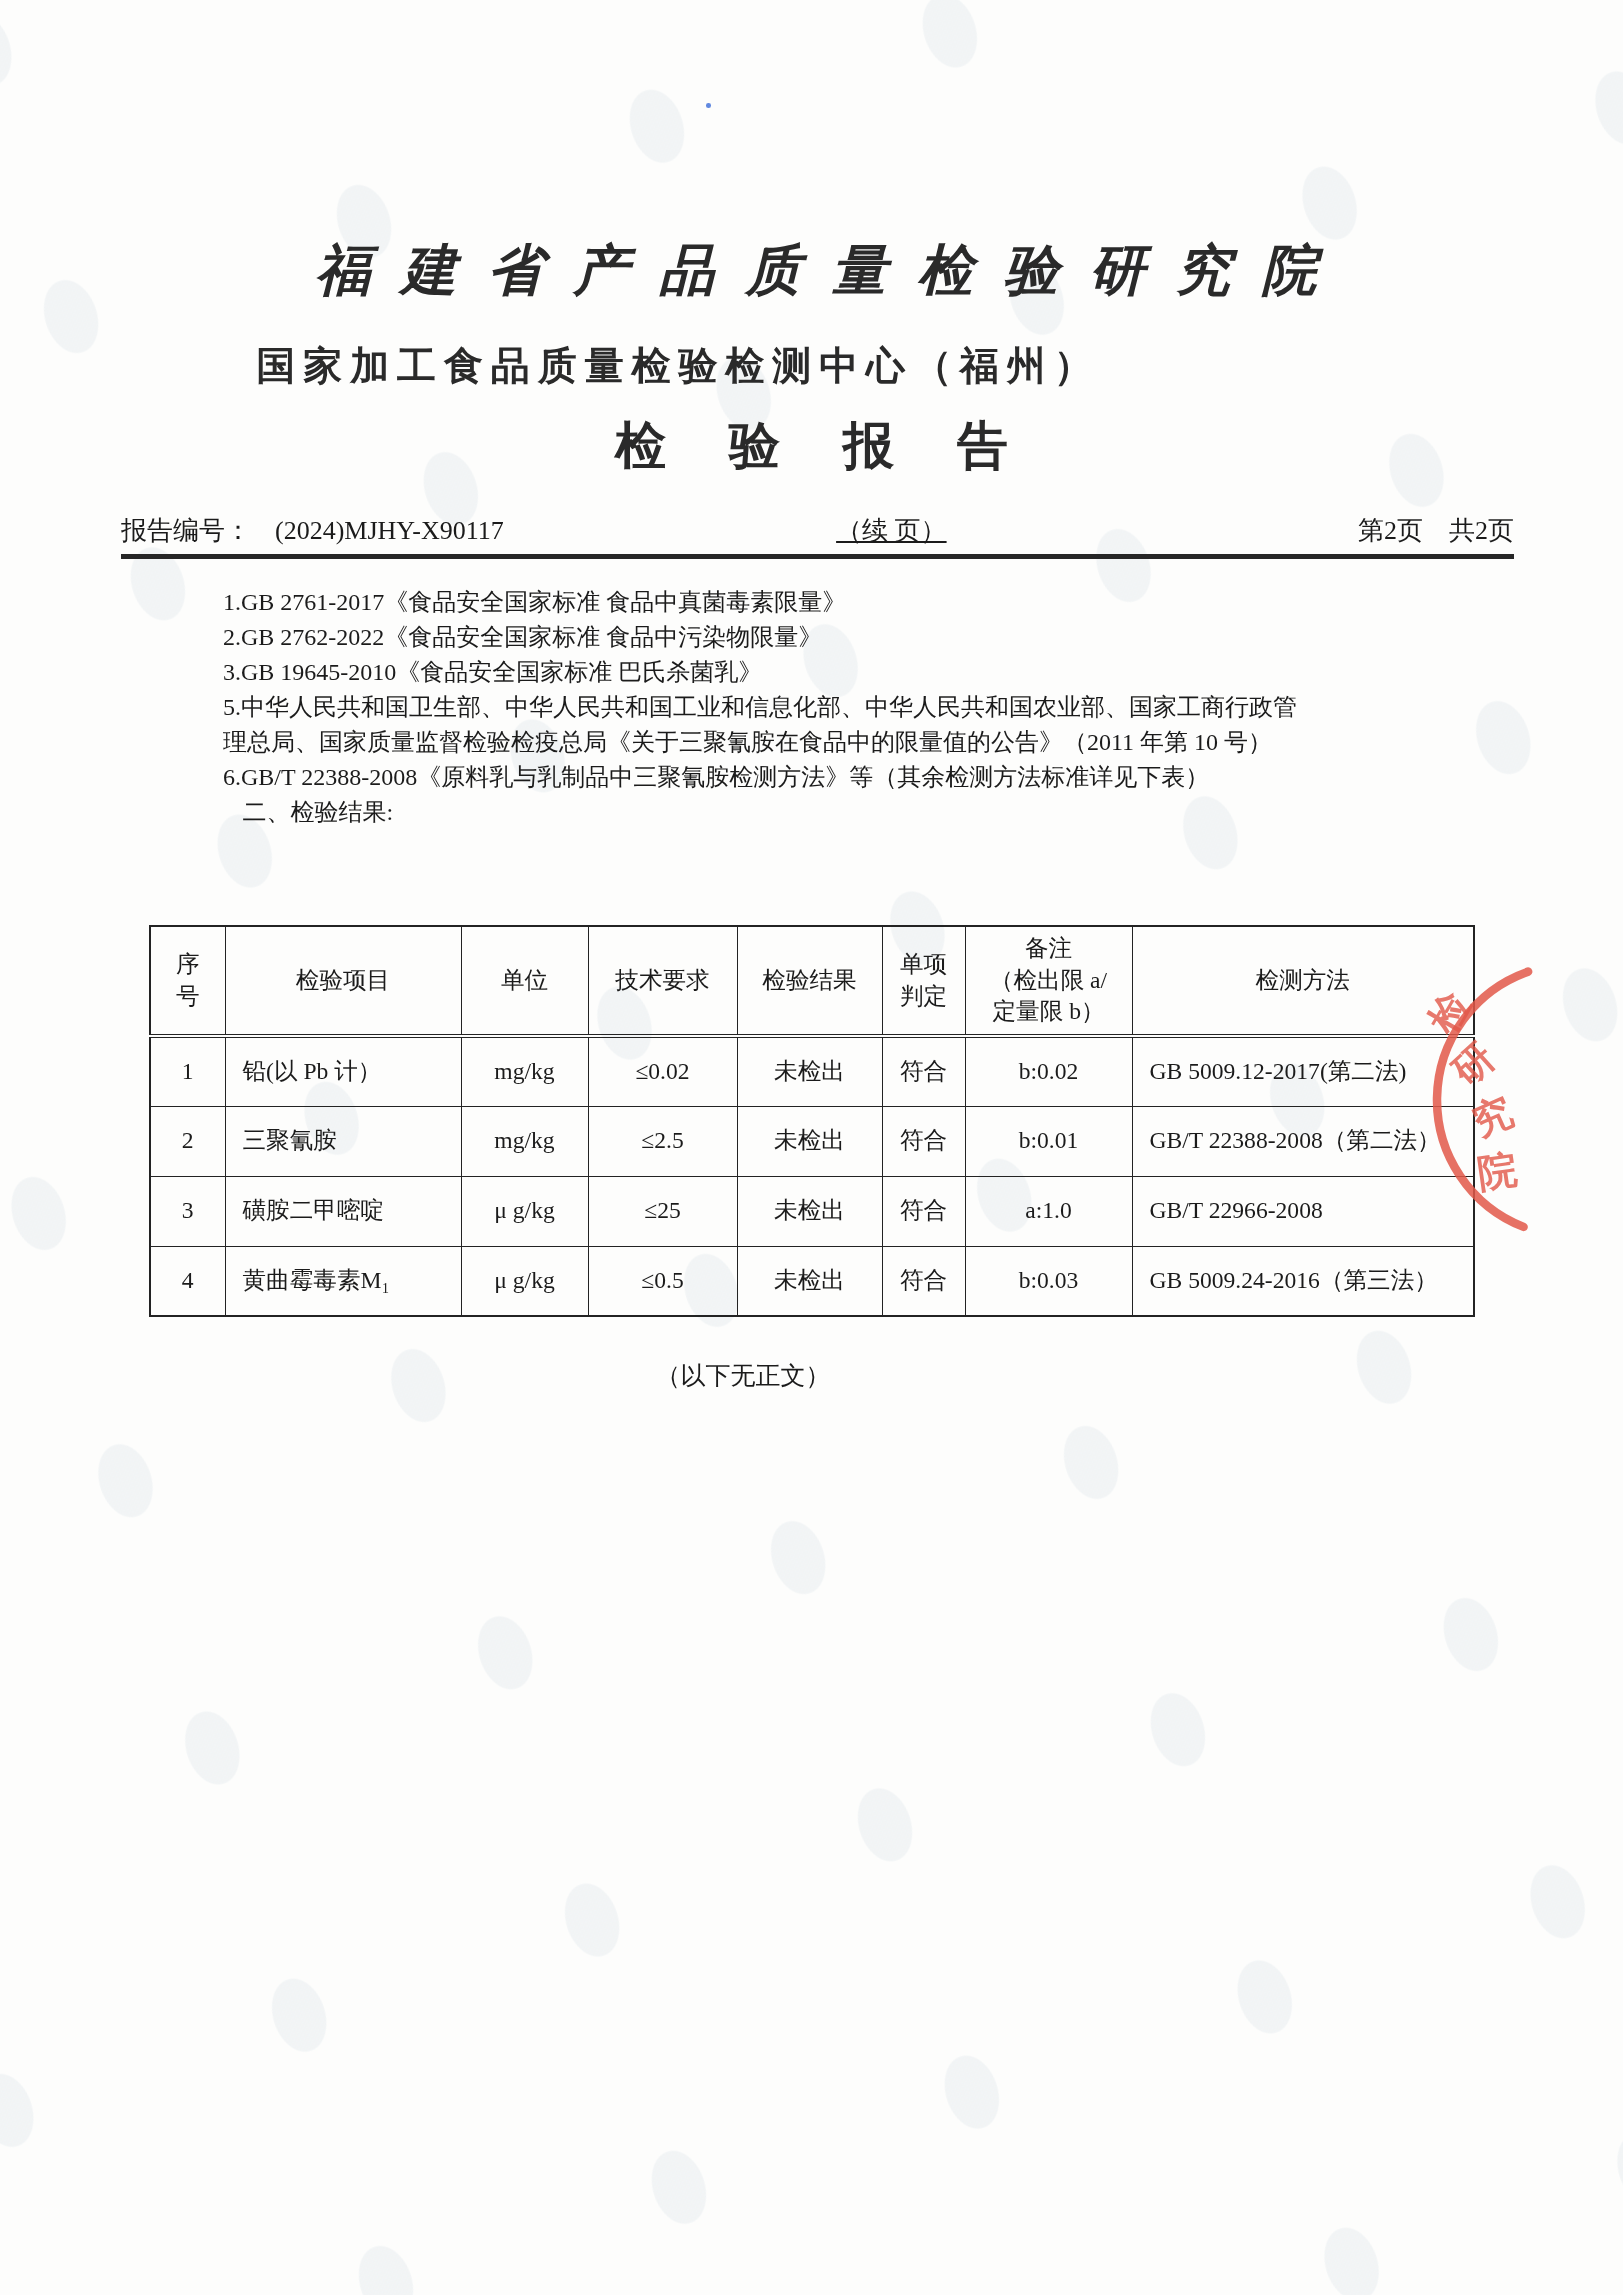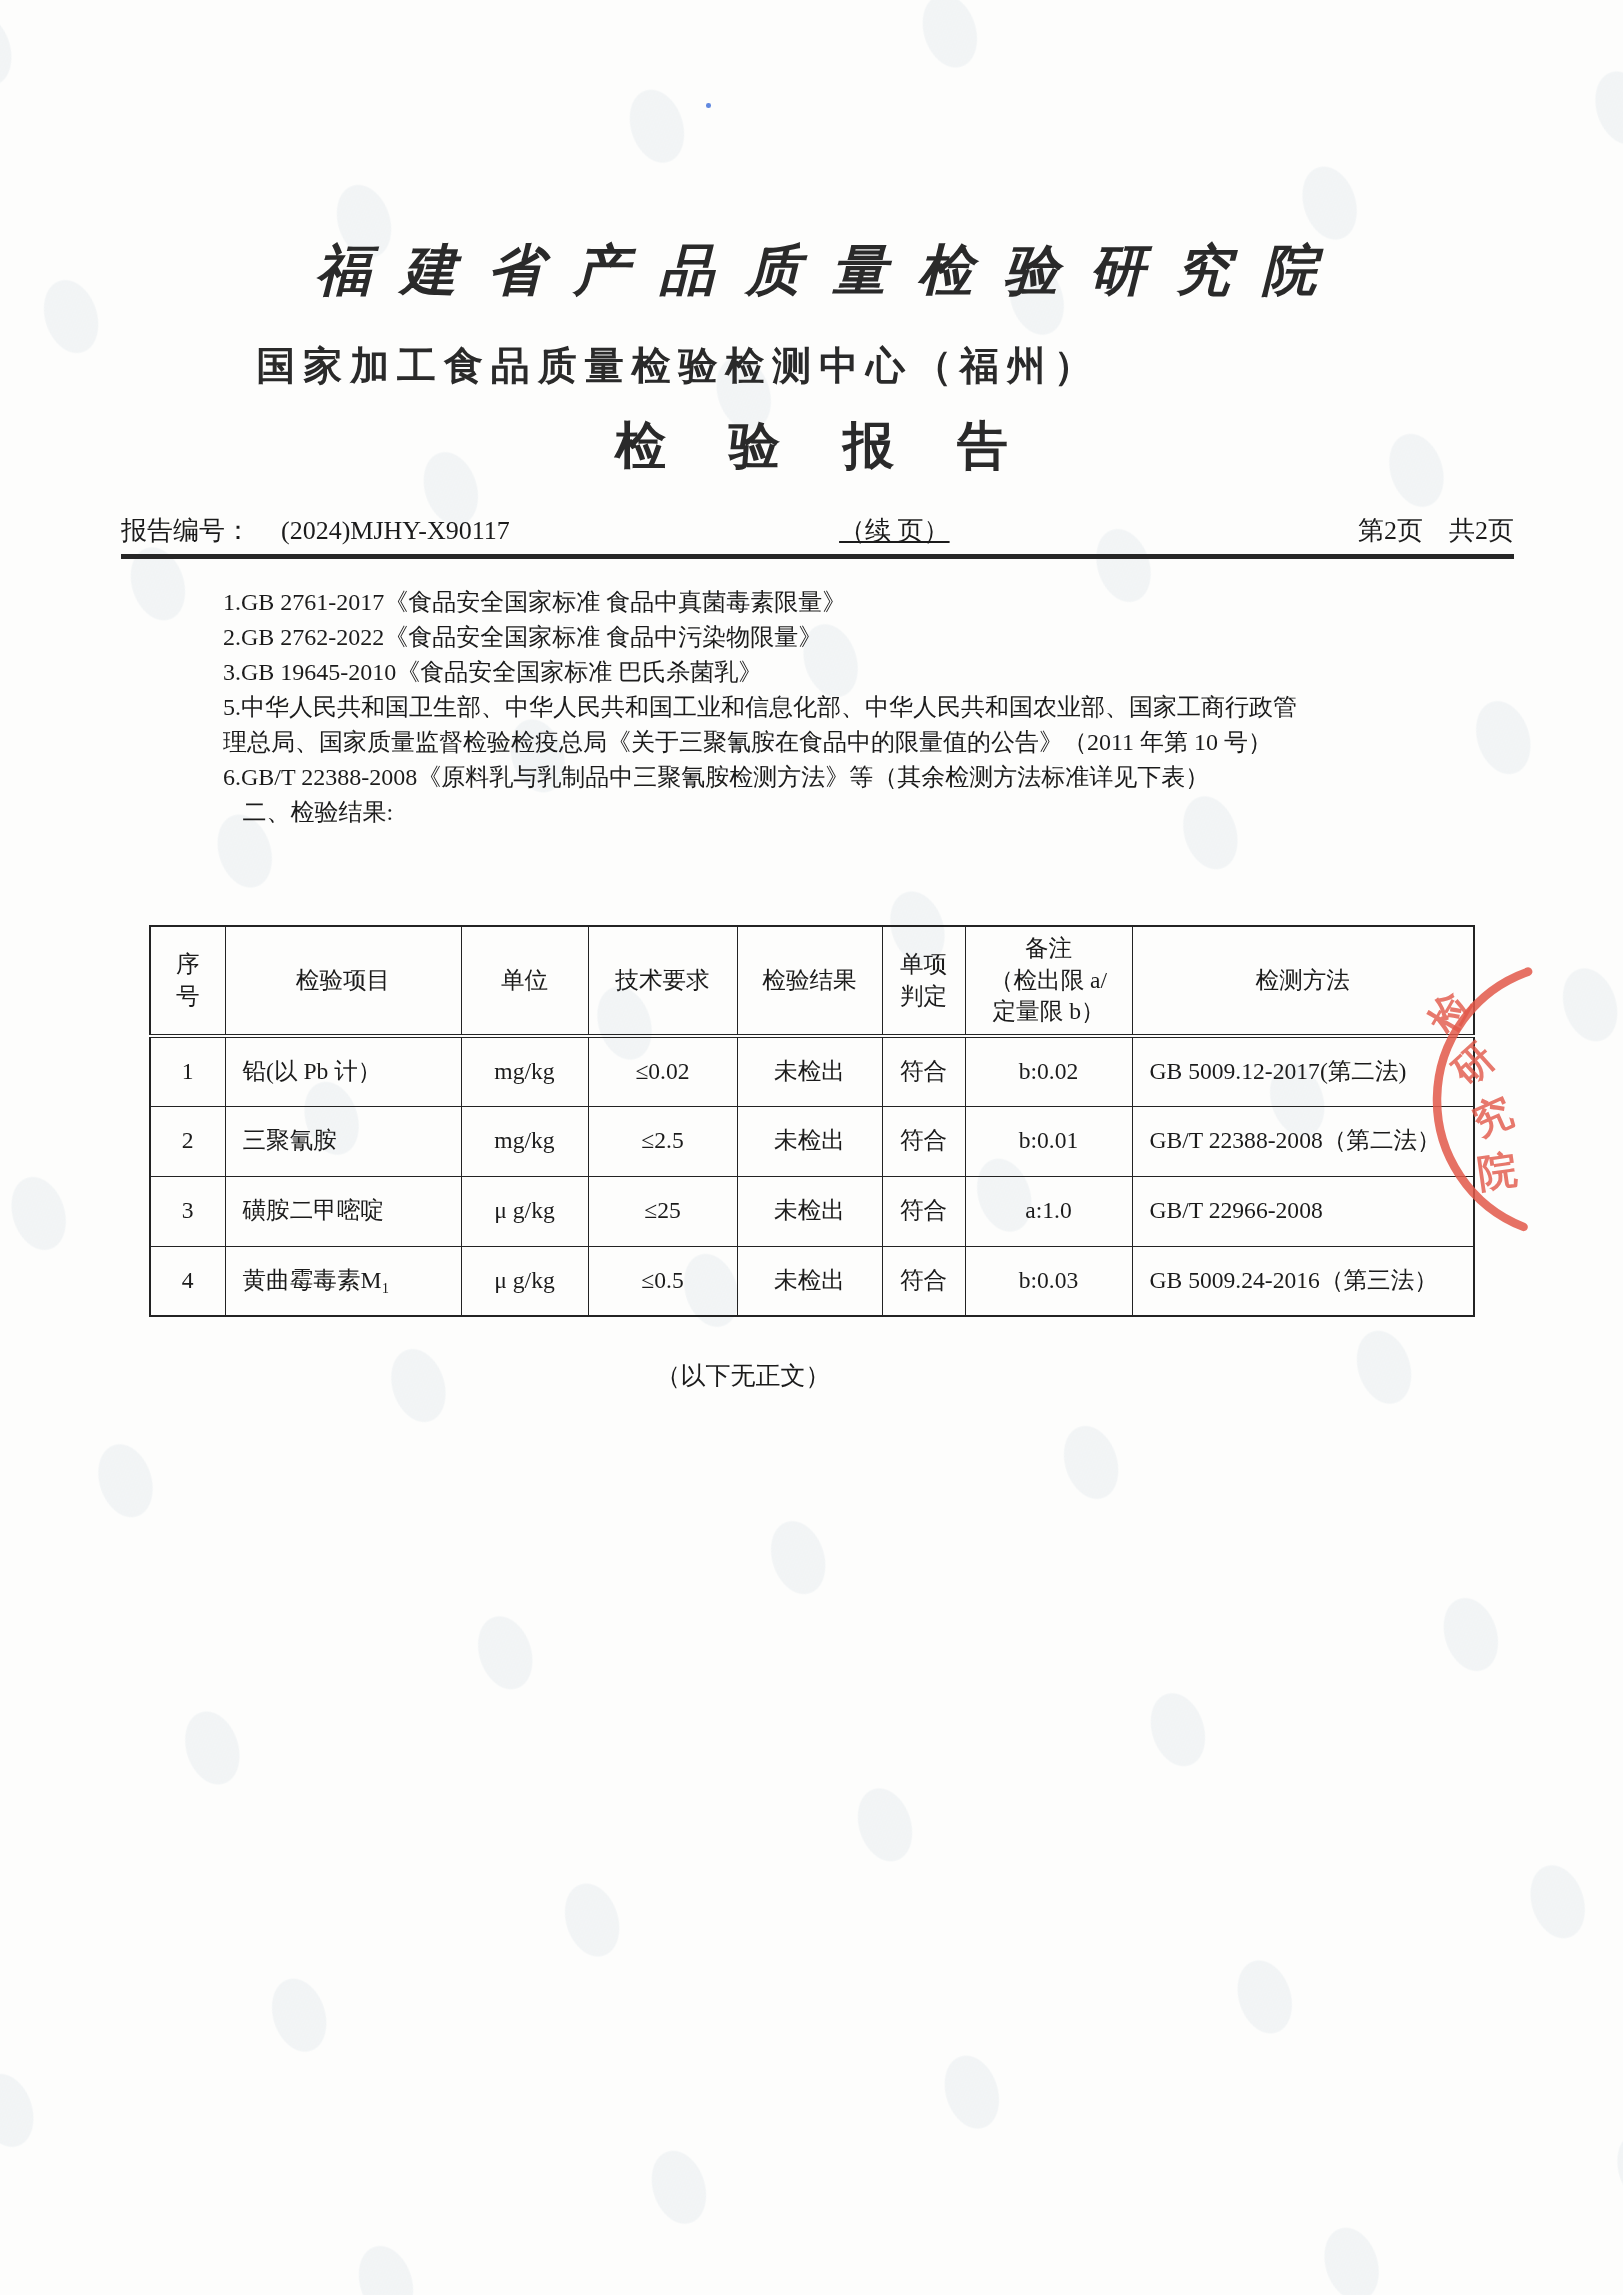--- a/index.html
+++ b/index.html
@@ -39,21 +39,21 @@
     position:absolute;top:412px;left:0;width:1623px;margin:0;
     text-align:center;font-size:51px;font-weight:bold;
     letter-spacing:63px;padding-left:63px;box-sizing:border-box;
     color:#2a2a2a;white-space:nowrap;
   }
   .meta-row{
     position:absolute;top:513px;left:121px;width:1393px;
     display:flex;justify-content:space-between;align-items:baseline;
     font-size:26px;
   }
-  .meta-left .value{margin-left:30px;}
+  .meta-left .value{margin-left:24px;}
   .meta-center{margin-left:-79px;text-decoration:underline;}
   .rule{
     position:absolute;top:554px;left:121px;width:1393px;height:5.2px;
     background:#262626;
   }
   .body-text{
     position:absolute;top:585px;left:223px;width:1094px;
     font-size:24px;line-height:35px;
   }
   .sec-heading{padding-left:19.6px;}

